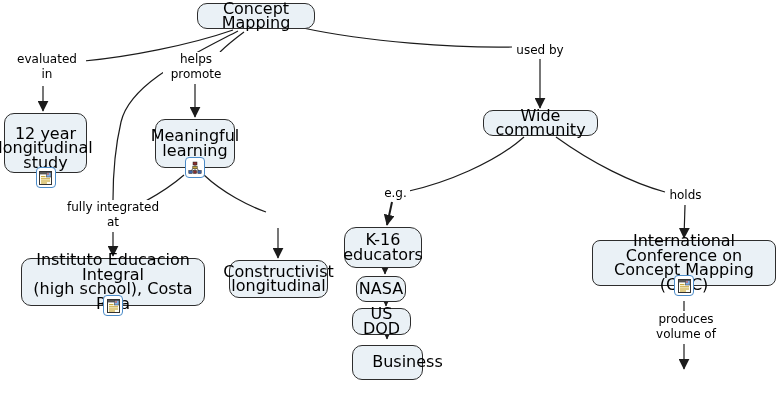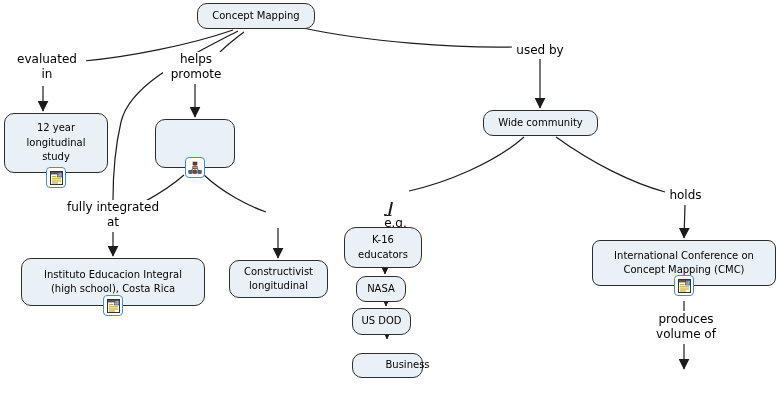--- a/index.html
+++ b/index.html
@@ -5,21 +5,21 @@
   html,body{margin:0;padding:0;background:#fff;}
   #stage{
     position:relative;width:779px;height:413px;background:#ffffff;overflow:hidden;
     font-family:"DejaVu Sans","Liberation Sans",sans-serif;color:#000;
   }
   #edges{position:absolute;left:0;top:0;z-index:1;}
   .node{
     position:absolute;z-index:3;
     display:flex;align-items:center;justify-content:center;
     background:#eaf1f6;border:1.4px solid #2d2d2d;border-radius:10px;
-    font-size:10px;line-height:14.5px;text-align:center;white-space:pre-line;
+    font-size:16px;line-height:14.5px;text-align:center;white-space:pre-line;
     box-sizing:border-box;padding:2px 4px;
   }
   .link-label{
     position:absolute;z-index:2;background:#ffffff;
     font-size:12px;line-height:15px;text-align:center;white-space:pre-line;
     padding:0 1px;
   }
   .res-icon{
     position:absolute;left:50%;transform:translateX(-50%);
     width:20px;height:21px;z-index:4;
@@ -62,39 +62,41 @@
       <path marker-end="url(#arr-sm)" d="M386,298 L386,306"></path>
       <path marker-end="url(#arr-sm)" d="M387,332 L387,339"></path>
       <path marker-end="url(#arr)" d="M685,205 L684,238"></path>
       <path d="M684,301 L684,311"></path>
       <path marker-end="url(#arr)" d="M684,344 L684,369"></path>
     </g>
   </svg>
 
   <div class="node" style="left:197px;top:3px;width:118px;height:26px;">Concept Mapping</div>
 
-  <div class="node" style="left:4px;top:113px;width:104px;height:60px;">
+  <div class="node" style="left:4px;top:113px;width:83px;height:60px;align-items:flex-end;">
     <span>12 year
 longitudinal
 study</span>
     <span class="res-icon" style="bottom:-16px;">
       <svg width="13" height="14" viewBox="0 0 13 14">
         <rect x="0.5" y="0.5" width="12" height="13" fill="#fffef4" stroke="#333"></rect>
         <rect x="1" y="1" width="11" height="2.4" fill="#555"></rect>
         <rect x="7.5" y="1.5" width="4.5" height="4.5" fill="#7db0e8" stroke="#444" stroke-width="0.6"></rect>
         <rect x="8.2" y="2.2" width="1.6" height="1.6" fill="#d45b4a"></rect>
         <rect x="2" y="5" width="4.5" height="1.2" fill="#caa93c"></rect>
         <rect x="2" y="7.2" width="9" height="1.2" fill="#caa93c"></rect>
         <rect x="2" y="9.4" width="9" height="1.2" fill="#caa93c"></rect>
         <rect x="2" y="11.4" width="6" height="1.2" fill="#caa93c"></rect>
       </svg>
     </span>
   </div>
 
   <div class="node" style="left:155px;top:119px;width:80px;height:49px;">
+    <span>Meaningful
+learning</span>
     <span class="res-icon" style="bottom:-11px;">
       <svg width="14" height="14" viewBox="0 0 14 14">
         <path d="M7,3 L7,6 M7,6 L2.5,10 M7,6 L11.5,10 M7,6 L7,10" stroke="#555" stroke-width="0.9" fill="none"></path>
         <rect x="5" y="1" width="4" height="3" fill="#8a2f2f" stroke="#222" stroke-width="0.5"></rect>
         <rect x="4.8" y="5.2" width="4.4" height="2.6" fill="#caa93c" stroke="#222" stroke-width="0.5"></rect>
         <rect x="0.8" y="9.5" width="3.6" height="3" fill="#3b62a8" stroke="#222" stroke-width="0.5"></rect>
         <rect x="5.4" y="9.5" width="3.2" height="3" fill="#8a2f2f" stroke="#222" stroke-width="0.5"></rect>
         <rect x="9.8" y="9.5" width="3.4" height="3" fill="#3b62a8" stroke="#222" stroke-width="0.5"></rect>
       </svg>
     </span>
@@ -120,21 +122,21 @@
   <div class="node" style="left:229px;top:260px;width:99px;height:38px;">Constructivist
 longitudinal</div>
 
   <div class="node" style="left:344px;top:227px;width:78px;height:41px;border-radius:12px;">K-16
 educators</div>
 
   <div class="node" style="left:356px;top:276px;width:50px;height:26px;">NASA</div>
 
   <div class="node" style="left:352px;top:308px;width:59px;height:27px;">US DOD</div>
 
-  <div class="node" style="left:352px;top:353px;width:71px;height:25px;padding-left:44px;">Business</div>
+  <div class="node" style="left:352px;top:345px;width:71px;height:35px;padding-left:44px;">Business</div>
 
   <div class="node" style="left:483px;top:110px;width:115px;height:26px;">Wide community</div>
 
   <div class="node" style="left:592px;top:240px;width:184px;height:46px;border-radius:8px;">
     <span>International Conference on
 Concept Mapping (CMC)</span>
     <span class="res-icon" style="bottom:-11px;">
       <svg width="13" height="14" viewBox="0 0 13 14">
         <rect x="0.5" y="0.5" width="12" height="13" fill="#fffef4" stroke="#333"></rect>
         <rect x="1" y="1" width="11" height="2.4" fill="#555"></rect>
@@ -155,20 +157,20 @@
   <div class="link-label" style="left:163px;top:52px;width:64px;">helps
 promote</div>
 
   <div class="link-label" style="left:513px;top:43px;width:52px;">used by</div>
 
   <div class="link-label" style="left:62px;top:200px;width:100px;">fully integrated
 at</div>
 
   <div class="link-label" style="left:265px;top:211px;width:28px;margin-top:48px;">is a</div>
 
-  <div class="link-label" style="left:381px;top:186px;width:27px;margin-top:30px;">e.g.</div>
+  <div class="link-label" style="left:381px;top:186px;width:27px;">e.g.</div>
 
   <div class="link-label" style="left:666px;top:188px;width:37px;">holds</div>
 
   <div class="link-label" style="left:653px;top:312px;width:64px;">produces
 volume of</div>
 
 </div>
 
 </body></html>

